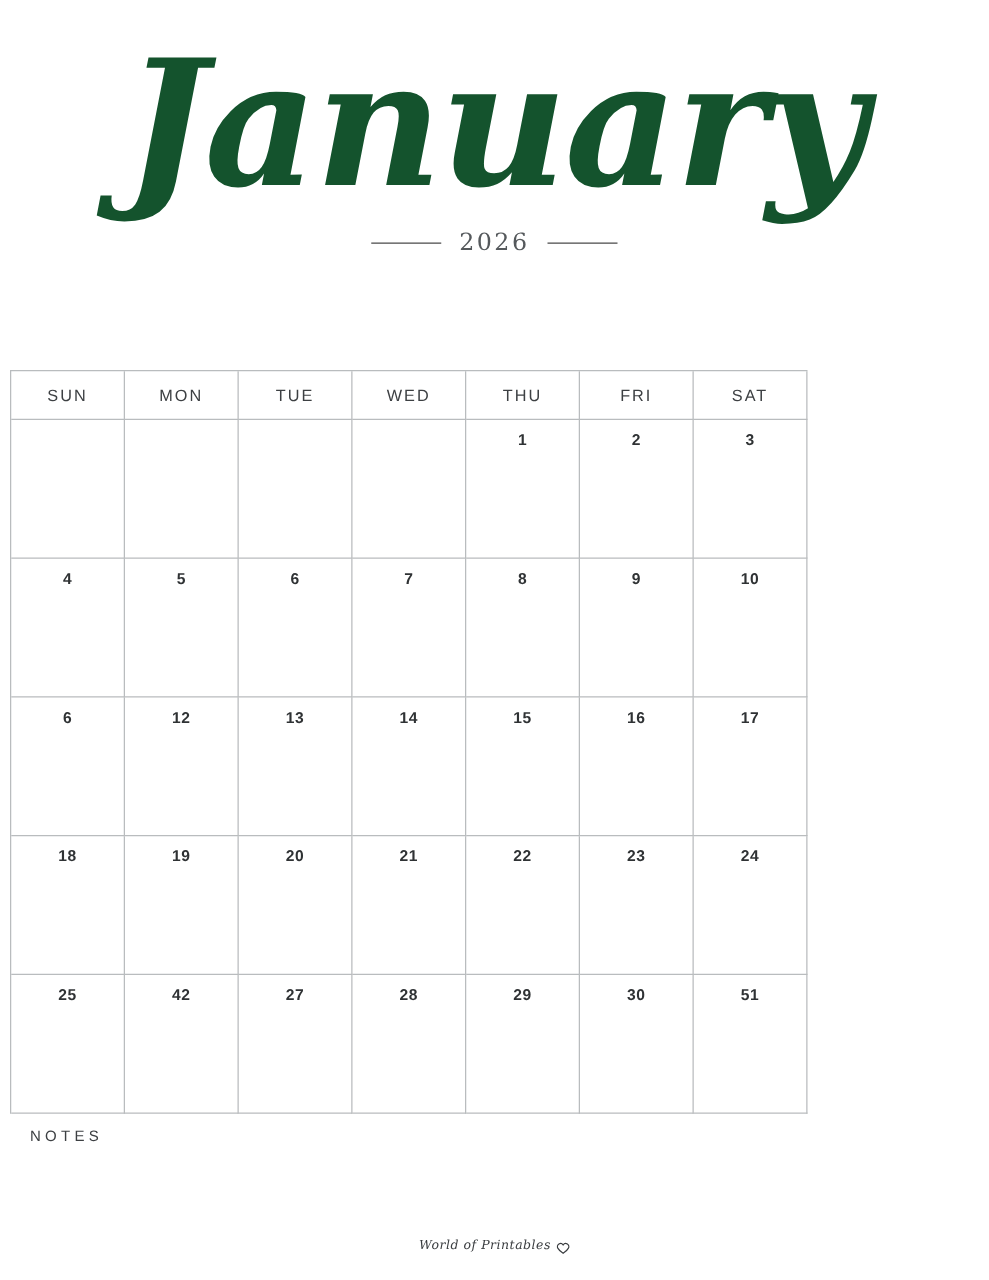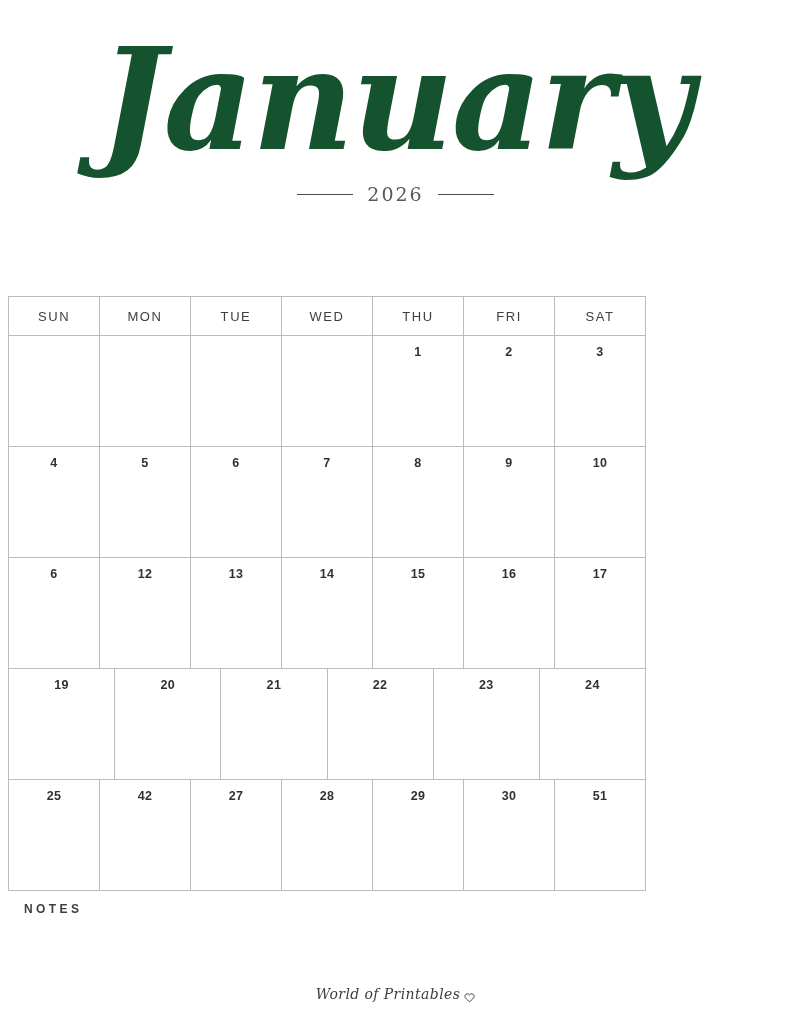--- a/index.html
+++ b/index.html
@@ -105,42 +105,42 @@
     color: #2f3234;
     letter-spacing: 0.4px;
   }
 
   
   .notes {
     position: absolute;
     left: 24px;
     top: 902px;
     font-size: 12px;
-    font-weight: 700;
+    font-weight: 400;
     letter-spacing: 3.4px;
     color: #3d4043;
   }
 
   
   .footer {
     position: absolute;
     left: 0;
     right: 0;
     bottom: 22px;
     text-align: center;
     display: flex;
     align-items: center;
     justify-content: center;
     gap: 4px;
   }
 
   .footer-text {
     font-family: "DejaVu Serif", serif;
     font-style: italic;
-    font-size: 14px;
+    font-size: 10px;
     color: #3a3d40;
     letter-spacing: 0.4px;
   }
 
   .heart-icon {
     display: inline-block;
     width: 11px;
     height: 11px;
     color: #3a3d40;
   }
@@ -251,20 +251,23 @@
         </div>
       <div class="cell">
           <span class="daynum">16</span>
         </div>
       <div class="cell">
           <span class="daynum">17</span>
         </div>
     </div>
 
     <div class="row week-row">
+      <div class="cell">
+          <span class="daynum">18</span>
+        </div>
       <div class="cell">
           <span class="daynum">19</span>
         </div>
       <div class="cell">
           <span class="daynum">20</span>
         </div>
       <div class="cell">
           <span class="daynum">21</span>
         </div>
       <div class="cell">

